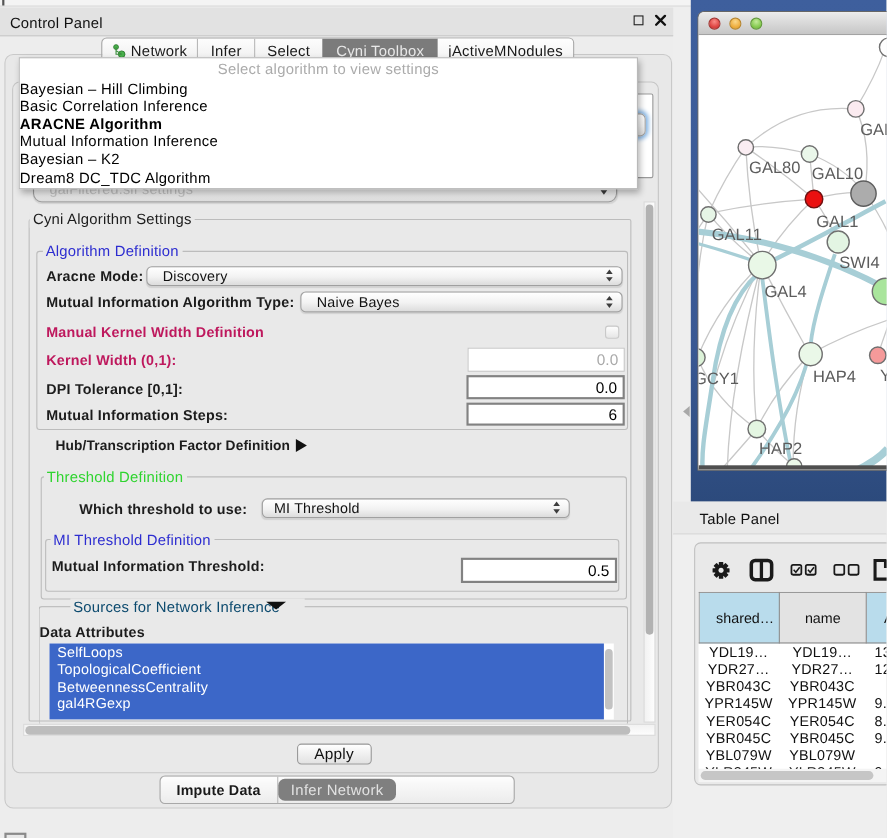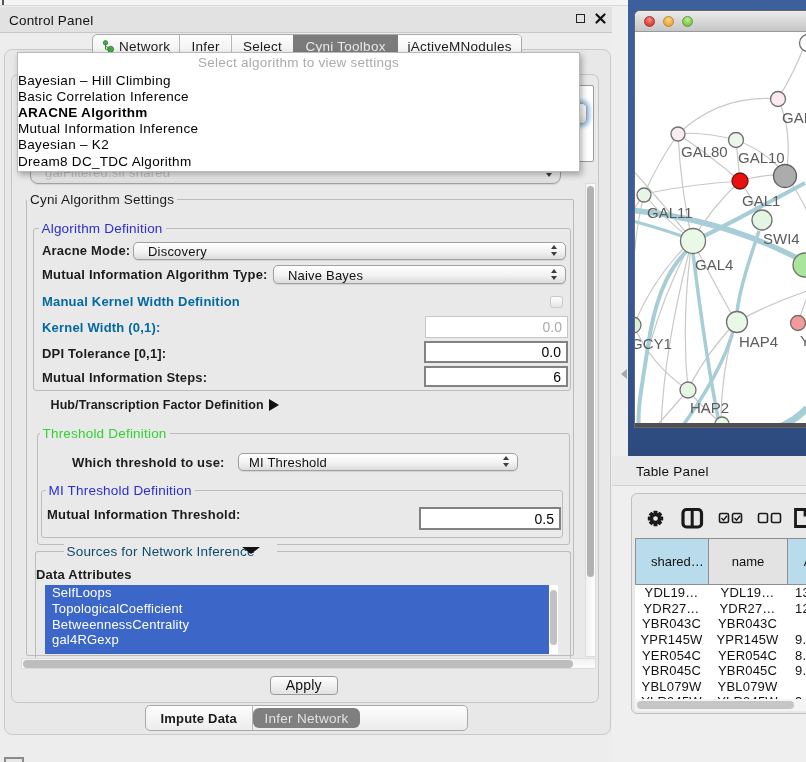--- a/index.html
+++ b/index.html
@@ -1,20 +1,20 @@
 <!DOCTYPE html>
 <html><head>
 <meta charset="utf-8">
 <style>
 *{margin:0;padding:0;box-sizing:border-box}
 html,body{width:806px;height:762px;overflow:hidden}
 body{font-family:"Liberation Sans",sans-serif;background:#eeeeee;position:relative}
 .abs{position:absolute}
 .lb{position:absolute;font:bold 13px "Liberation Sans",sans-serif;color:#1c1c1c;white-space:nowrap;letter-spacing:0.2px;line-height:16px}
-.lb.dis{color:#0369a1}
+.lb.dis{color:#be185d}
 .grp{position:absolute;border:1px solid #bcbcbc;border-radius:3px}
 .grp>label{position:absolute;top:-8px;left:6px;background:#e9e9e9;padding:0 3px;font:13.5px "Liberation Sans",sans-serif;white-space:nowrap;letter-spacing:0.2px;line-height:15px}
 .combo{position:absolute;border:1px solid #a0a0a0;border-radius:5px;background:linear-gradient(#ffffff,#f2f2f2 55%,#dcdcdc);box-shadow:0 1px 1px rgba(0,0,0,0.1)}
 .combo i{position:absolute;left:14px;top:50%;transform:translateY(-50%);font:13px "Liberation Sans",sans-serif;font-style:normal;color:#111;letter-spacing:0.2px}
 .ar{position:absolute;right:7px;top:50%;width:7px;height:11.5px;margin-top:-5.75px}
 .ar:before{content:"";position:absolute;left:0;top:0;width:0;height:0;border-style:solid;border-width:0 3.5px 4.5px 3.5px;border-color:transparent transparent #3c3c3c transparent}
 .ar:after{content:"";position:absolute;left:0;top:7px;width:0;height:0;border-style:solid;border-width:4.5px 3.5px 0 3.5px;border-color:#3c3c3c transparent transparent transparent}
 .fld{position:absolute;background:#fff;border:2px solid #828282;font:14px "Liberation Sans",sans-serif;color:#000;text-align:right;padding:0 5px;display:flex;align-items:center;justify-content:flex-end}
 .fld.dis{border:1px solid #c6c6c6;color:#a9a9a9}
 .trow{display:flex;height:15.6px;align-items:center;font-size:13px;letter-spacing:0.2px}
@@ -54,21 +54,21 @@
 </div>
 
 <div class="abs" style="left:11px;top:74px;width:588px;height:629px;background:#e9e9e9;border:1px solid #c6c6c6;border-radius:7px"></div>
 
 <div class="abs" style="left:22px;top:85px;width:572px;height:77px;background:#fff;border:1px solid #9a9a9a;border-radius:2px"></div>
 <div class="combo" style="left:30px;top:103px;width:557px;height:21px;box-shadow:0 0 4px 2.5px #85b5e4">
     <i>&nbsp;</i>
     <span class="ar"></span>
   </div>
 <div class="combo" style="left:30px;top:160px;width:531px;height:24px;border-radius:8px">
-    <i style="color:#c3c3c3">galFiltered.sif shared</i>
+    <i style="color:#c3c3c3">galFiltered.sif settings</i>
     <span class="ar"></span>
   </div>
 
 <div class="grp" style="left:26px;top:199px;width:548px;height:457px;border-radius:2px">
   <label style="left:0px;color:#1c1c1c">Cyni Algorithm Settings</label>
 </div>
 
 <div class="grp" style="left:32.5px;top:227.5px;width:538.5px;height:163px">
   <label style="left:5px;color:#2d2dd0">Algorithm Definition</label>
 </div>

